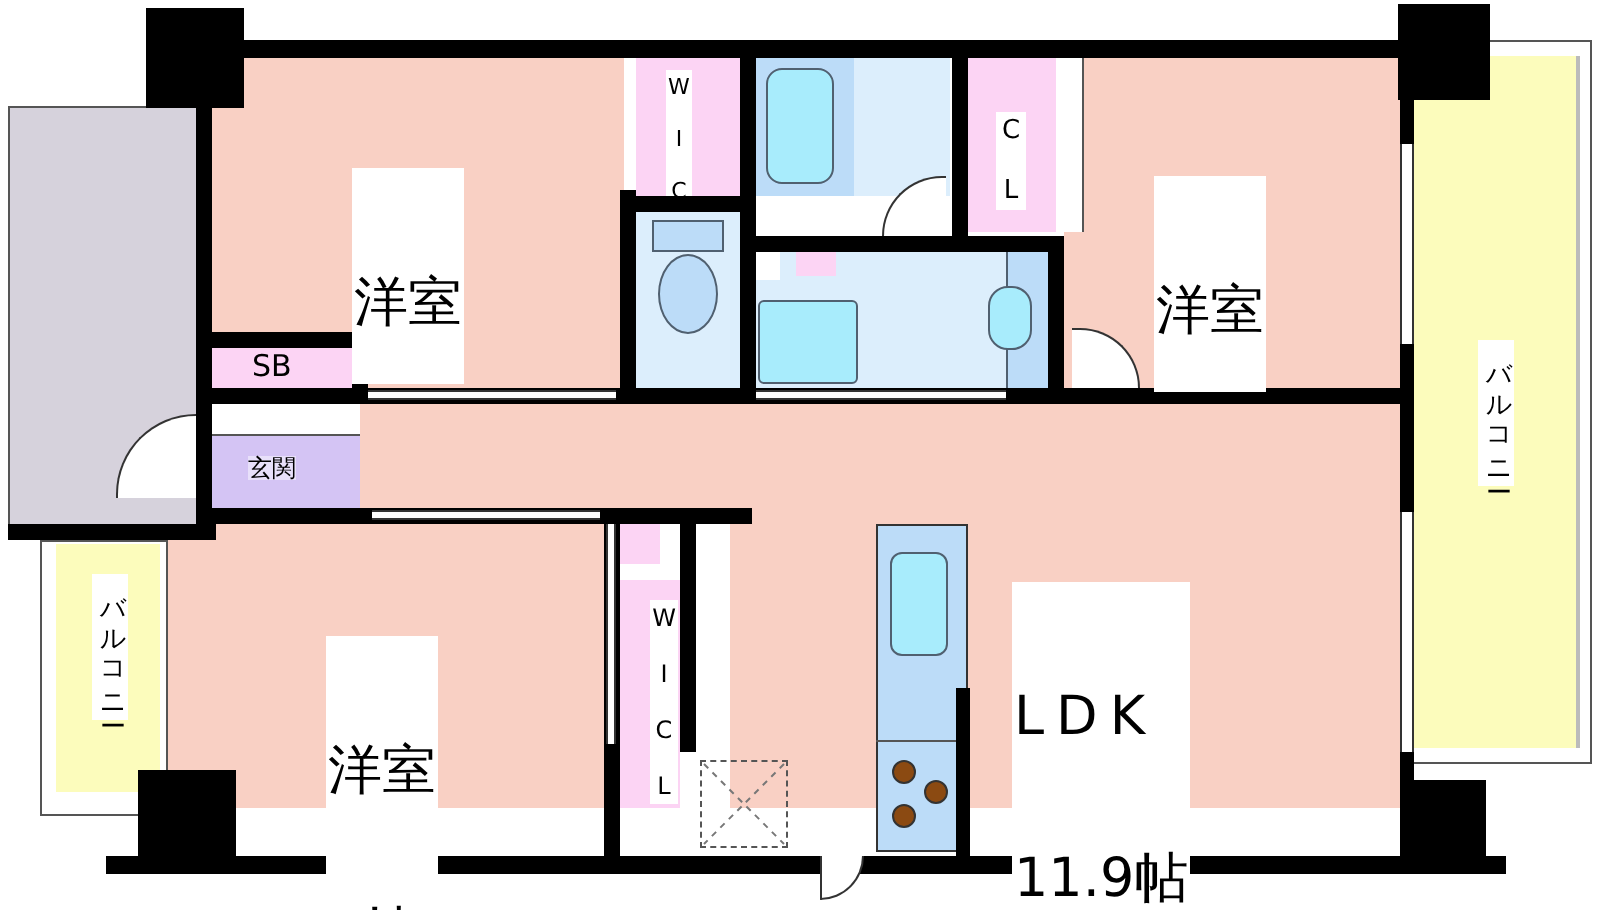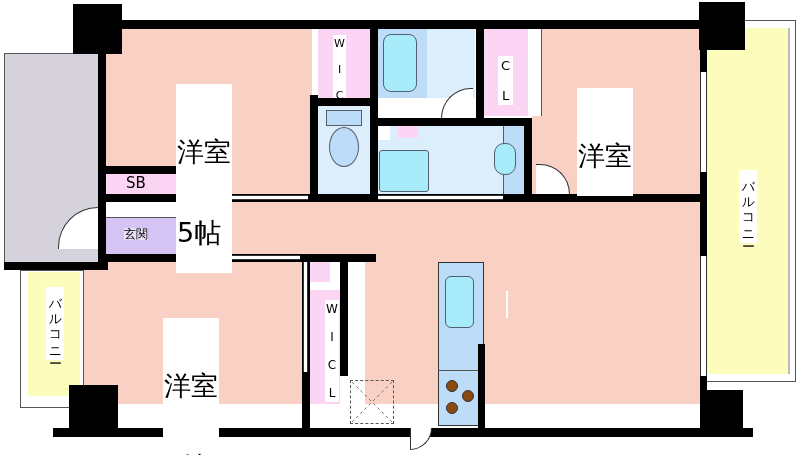--- a/index.html
+++ b/index.html
@@ -116,25 +116,26 @@
 <div class="abs wall" style="left:524px;top:118px;width:8px;height:80px;"></div>
 <div class="abs wall" style="left:106px;top:166px;width:78px;height:8px;"></div>
 <div class="abs wall" style="left:176px;top:166px;width:8px;height:34px;"></div>
 <div class="abs wall" style="left:302px;top:256px;width:8px;height:172px;"></div>
 <div class="abs" style="left:303px;top:262px;width:5px;height:110px;background:#fff;border-left:1px solid #333;border-right:1px solid #333;"></div>
 <div class="abs wall" style="left:340px;top:256px;width:8px;height:120px;"></div>
 <div class="abs wall" style="left:478px;top:344px;width:7px;height:86px;"></div>
 
 <div class="abs label big" style="left:176px;top:84px;">
   <div>洋室</div>
-  <div>5帖</div>
 </div>
 <div class="abs label big" style="left:577px;top:88px;">
   <div>洋室</div>
 </div>
 <div class="abs label big" style="left:163px;top:318px;">
   <div>洋室</div>
   <div>6帖</div>
 </div>
 <div class="abs label big" style="left:506px;top:291px;">
+  <div style="letter-spacing:6px;">LDK</div>
+  <div>11.9帖</div>
 </div>
 
 <div class="abs" style="left:410px;top:428px;width:22px;height:22px;border:1px solid #333;border-top:none;background:#fff;border-bottom-right-radius:22px;"></div>
 
 </body></html>

